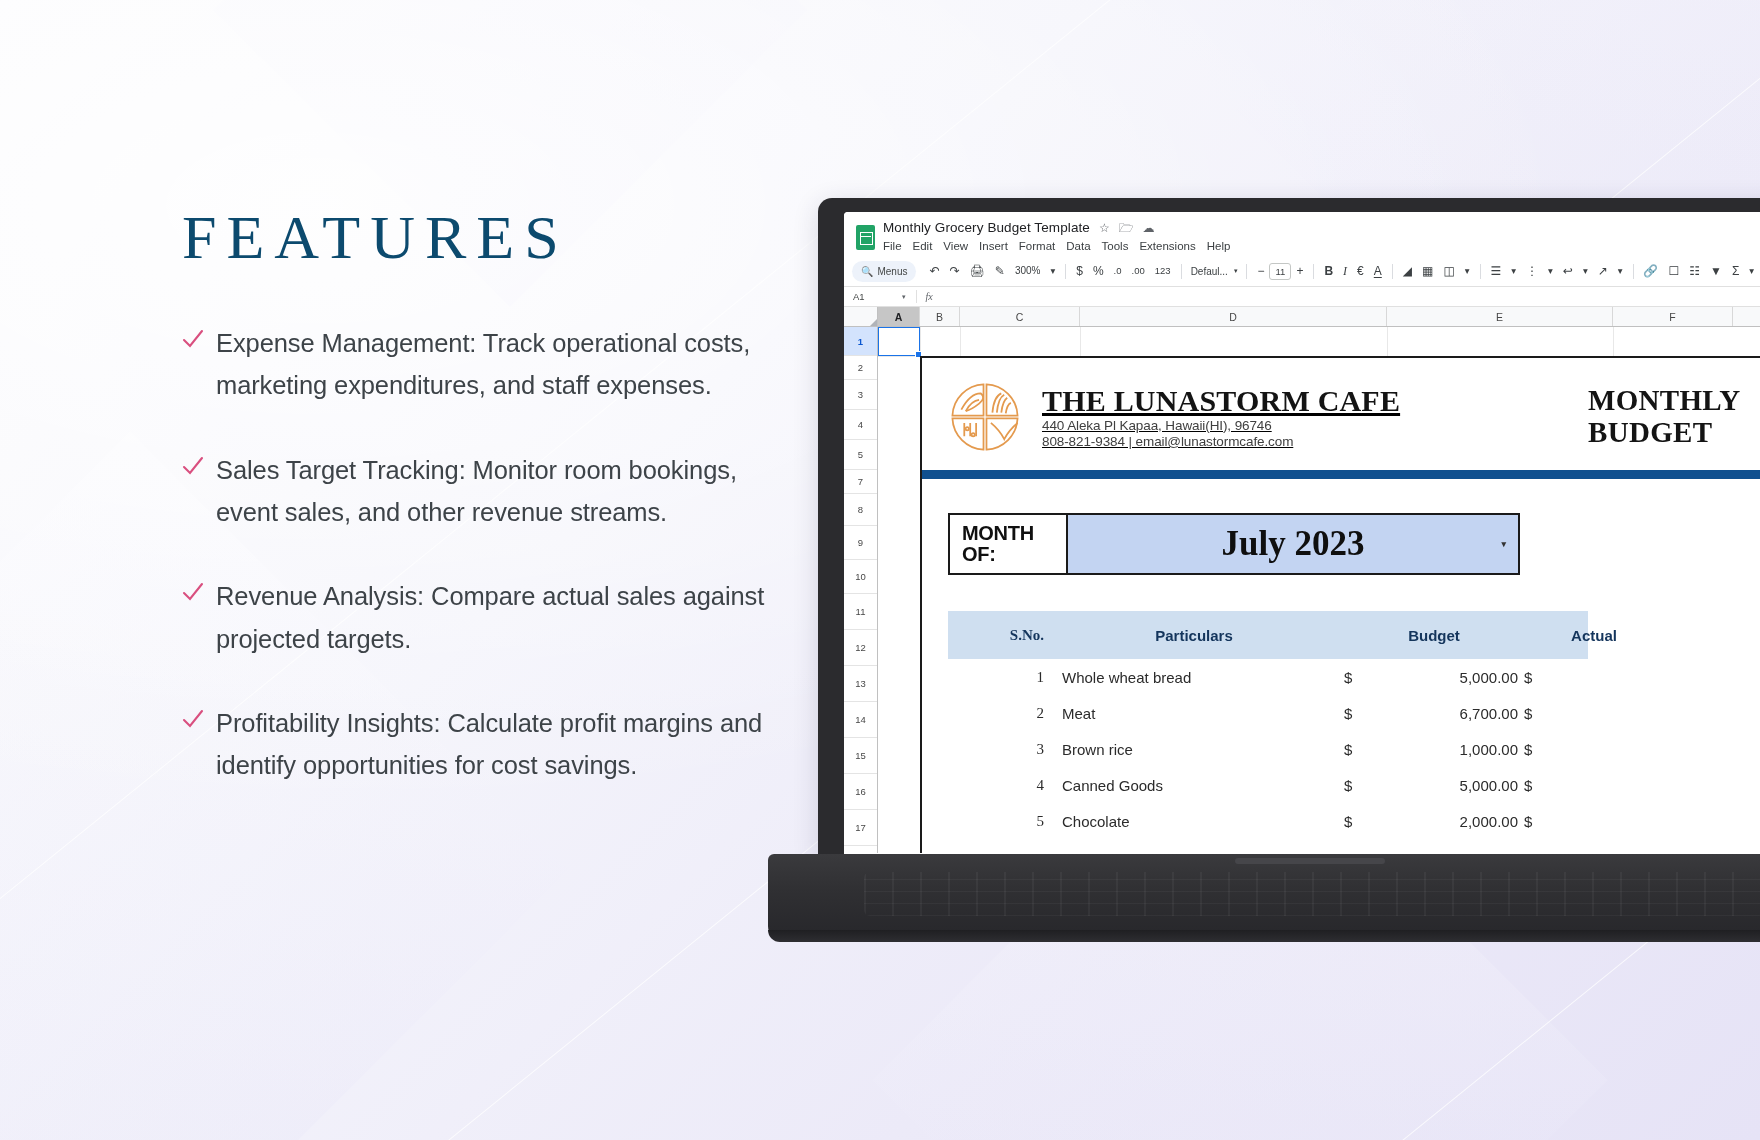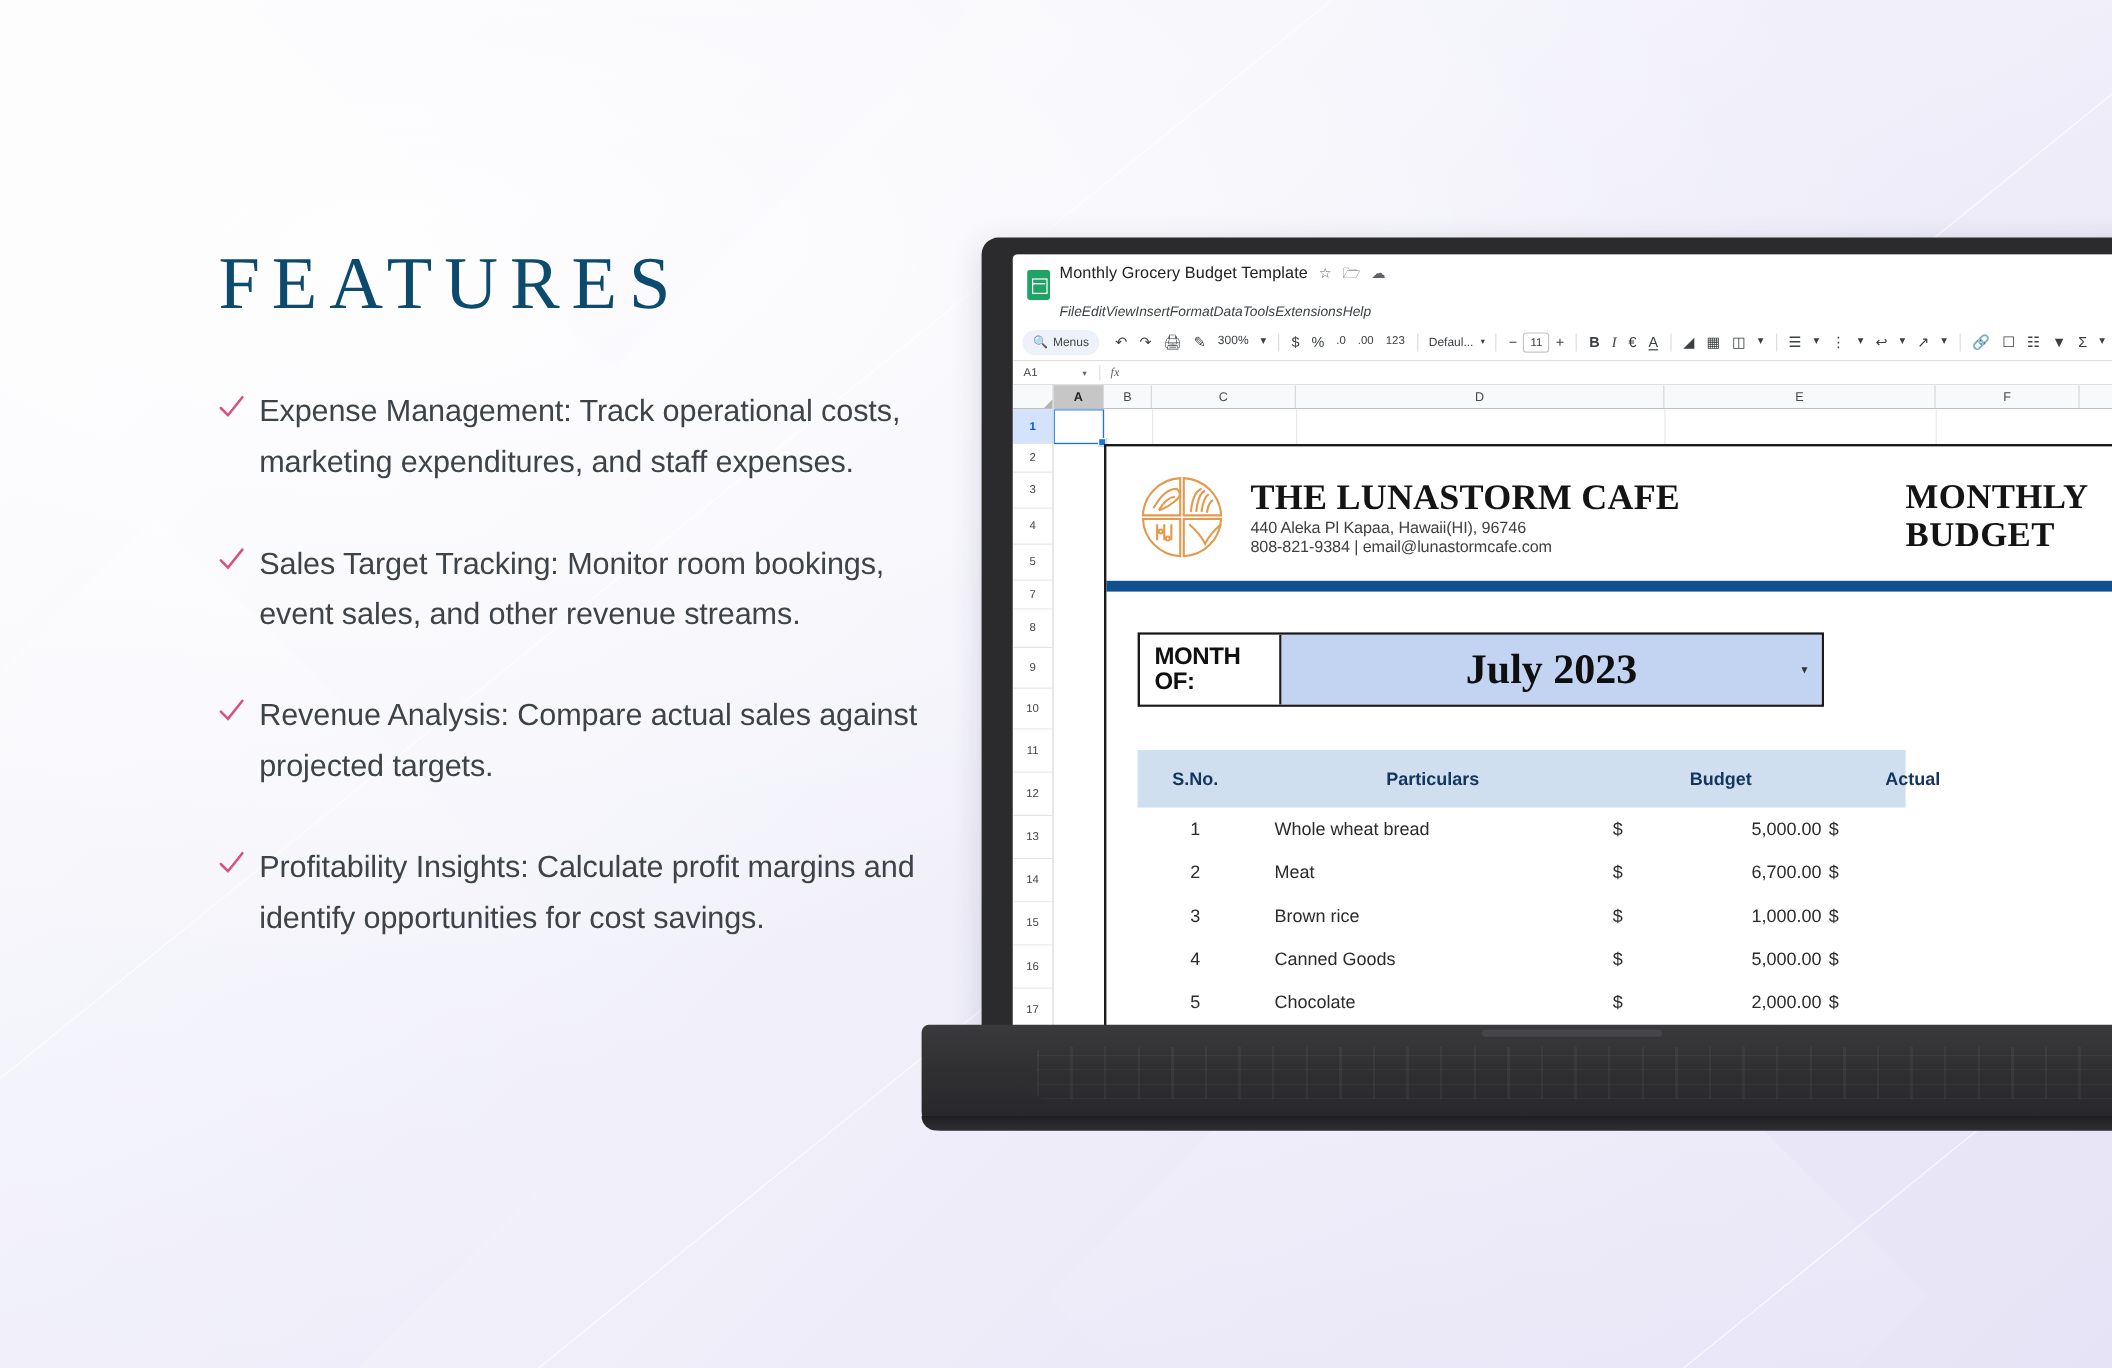--- a/index.html
+++ b/index.html
@@ -154,21 +154,21 @@
     background: #fff;
     box-shadow: 5px -4px 0 0 #fff inset;
   }
   .title-col { display: flex; flex-direction: column; gap: 2px; }
   .doc-title-row { display: flex; align-items: center; gap: 9px; }
   .doc-title {
     font-size: 13.5px; color: #202124; letter-spacing: .1px;
     white-space: nowrap;
   }
   .ti { font-size: 12px; color: #5f6368; line-height: 1; }
-  .menu-row { display: flex; margin-top: 17px; font-style: italic; }
+  .menu-row { display: flex; gap: 11px; margin-top: 3px; }
   .menu-row span {
     font-size: 11.5px; color: #3c4043; white-space: nowrap;
   }
 
   .toolbar {
     display: flex; align-items: center; gap: 0;
     height: 30px;
     padding: 0 8px;
     background: #fff;
     white-space: nowrap;
@@ -293,21 +293,21 @@
     right: 0; bottom: 0;
     background: #fff;
     border-top: 2.4px solid #1a1a1a;
     border-left: 2.4px solid #1a1a1a;
   }
   .brand {
     display: flex; align-items: center; gap: 20px;
     padding: 22px 0 16px 26px;
   }
   .logo-mark { width: 74px; height: 74px; flex: 0 0 auto; }
-  .brand-txt { display: flex; flex-direction: column; gap: 1px; }
+  .brand-txt { display: flex; flex-direction: column; gap: 1px; text-decoration: underline; }
   .brand-name {
     font-family: "Liberation Serif", serif;
     font-weight: 700;
     font-size: 30px;
     letter-spacing: .2px;
     color: #141414;
     line-height: 1.05;
     white-space: nowrap;
   }
   .brand-line { font-size: 13.5px; color: #404040; white-space: nowrap; letter-spacing: -.1px; }
@@ -372,21 +372,21 @@
     font-weight: 700;
     font-size: 15px;
     color: #14355c;
   }
   .tr {
     display: flex; align-items: center;
     height: 36px;
     font-size: 15px;
     color: #2b2b2b;
   }
-  .c-sno   { width: 96px; flex: 0 0 auto; text-align: center; }
+  .c-sno   { width: 96px; flex: 0 0 auto; text-align: right; font-family: Liberation Serif, serif; }
   .c-part  { width: 300px; flex: 0 0 auto; padding-left: 18px; }
   .c-bud   { width: 180px; flex: 0 0 auto; display: flex; }
   .c-act   { width: 140px; flex: 0 0 auto; display: flex; }
   .thead .c-part { text-align: center; padding-left: 0; justify-content: center; display: flex; }
   .thead .c-bud, .thead .c-act { justify-content: center; }
   .cur { width: 34px; flex: 0 0 auto; }
   .amt { flex: 1 1 auto; text-align: right; padding-right: 6px; }
 </style>
 </head>
 <body>

